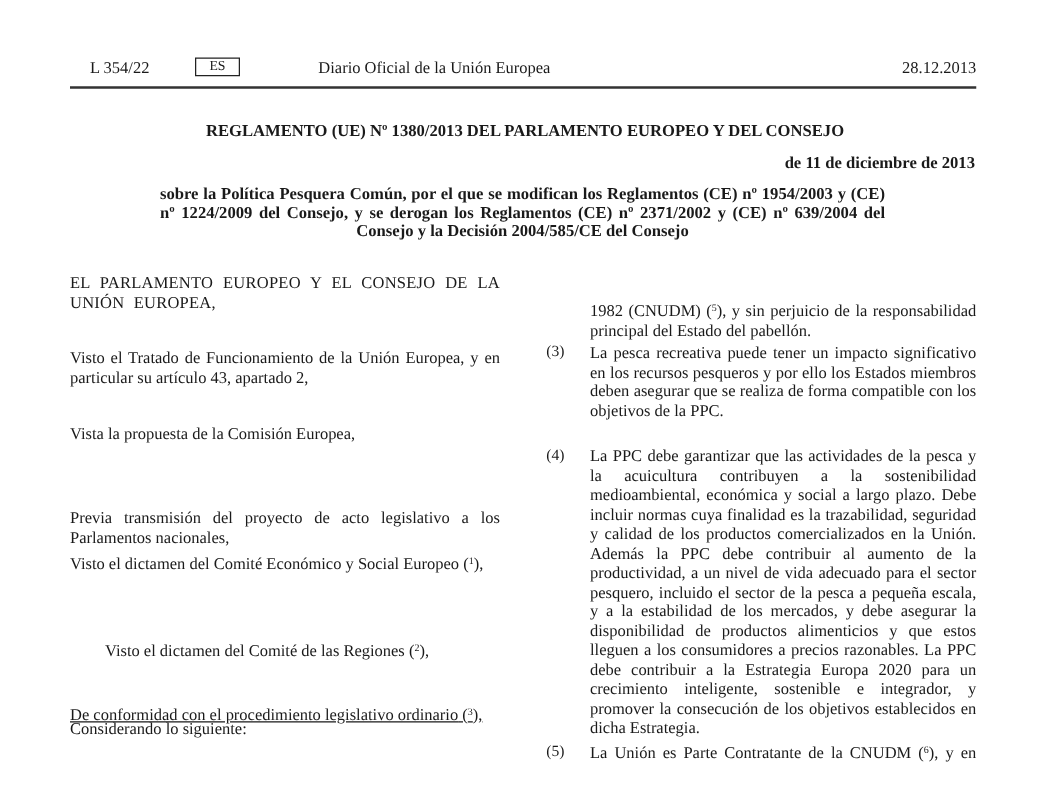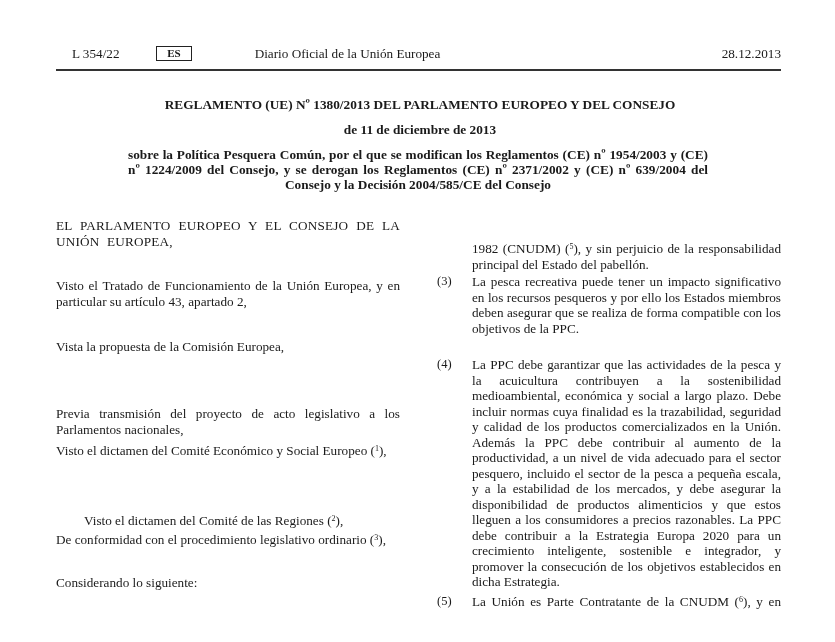--- a/index.html
+++ b/index.html
@@ -4,28 +4,28 @@
 <style>
   html, body { margin: 0; padding: 0; background: #ffffff; }
   body {
     width: 835px; height: 642px; overflow: hidden; position: relative;
     font-family: "Liberation Serif", "DejaVu Serif", serif;
     color: #1a1a1a;
   }
   .abs { position: absolute; }
   .hdr { top: 46px; font-size: 13.2px; line-height: 16px; }
   #hdr-left { left: 72px; }
-  #hdr-lang { left: 156px; top: 46px; width: 34px; height: 13px; border: 1.3px solid #222; font-size: 11px; line-height: 13px; text-align: center; font-weight: bold; }
+  #hdr-lang { left: 156px; top: 46px; width: 34px; height: 13px; border: 1.3px solid #222; font-size: 11px; line-height: 13px; text-align: center; }
   #hdr-center { left: 0; width: 695px; text-align: center; }
   #hdr-right { right: 54px; }
   #hdr-rule { left: 56px; top: 69px; width: 725px; height: 1.6px; background: #333; }
 
   .title { left: 60px; width: 720px; text-align: center; font-weight: bold; font-size: 13.3px; line-height: 15px; }
   #title1 { top: 97px; }
-  #title2 { top: 122px; }
+  #title2 { top: 122px; text-align: right; }
   #title3 { top: 147px; left: 128px; width: 580px; text-align: justify; text-align-last: center; }
 
   .col-left { left: 56px; width: 344px; font-size: 13.2px; line-height: 15.5px; text-align: justify; }
   .caps { letter-spacing: 0.2px; word-spacing: 4px; }
 
   .rec-num { left: 437px; font-size: 12.5px; line-height: 15.5px; }
   .rec-text { left: 472px; width: 309px; font-size: 13.2px; line-height: 15.5px; text-align: justify; }
   sup { font-size: 8px; vertical-align: 4px; line-height: 0; }
 </style>
 </head>
@@ -40,21 +40,21 @@
 <div class="abs title" id="title1">REGLAMENTO (UE) Nº 1380/2013 DEL PARLAMENTO EUROPEO Y DEL CONSEJO</div>
 <div class="abs title" id="title2">de 11 de diciembre de 2013</div>
 <div class="abs title" id="title3">sobre la Política Pesquera Común, por el que se modifican los Reglamentos (CE) nº 1954/2003 y (CE) nº 1224/2009 del Consejo, y se derogan los Reglamentos (CE) nº 2371/2002 y (CE) nº 639/2004 del Consejo y la Decisión 2004/585/CE del Consejo</div>
 
 <div class="abs col-left caps" style="top:218px;">EL PARLAMENTO EUROPEO Y EL CONSEJO DE LA UNIÓN EUROPEA,</div>
 <div class="abs col-left" style="top:278px;">Visto el Tratado de Funcionamiento de la Unión Europea, y en particular su artículo 43, apartado 2,</div>
 <div class="abs col-left" style="top:339px;">Vista la propuesta de la Comisión Europea,</div>
 <div class="abs col-left" style="top:394px;margin-top:12px;">Previa transmisión del proyecto de acto legislativo a los Parlamentos nacionales,</div>
 <div class="abs col-left" style="top:443px;"><span>Visto el dictamen del Comité Económico y Social Europeo</span> (<sup>1</sup><span>),</span></div>
 <div class="abs col-left" style="top:513px;margin-left:28px;"><span>Visto el dictamen del Comité de las Regiones</span> (<sup>2</sup><span>),</span></div>
-<div class="abs col-left" style="top:532px;"><span>De conformidad con el procedimiento legislativo ordinario</span> (<sup>3</sup><span>),</span></div>
+<div class="abs col-left" style="top:564px;text-decoration:underline;"><span>De conformidad con el procedimiento legislativo ordinario</span> (<sup>3</sup><span>),</span></div>
 <div class="abs col-left" style="top:575px;">Considerando lo siguiente:</div>
 
 <div class="abs rec-text" style="top:218px;margin-top:23px;"><span>1982 (CNUDM) (</span><sup>5</sup><span>), y sin perjuicio de la responsabilidad principal del Estado del pabellón.</span></div>
 
 <div class="abs rec-num" style="top:274px;">(3)</div>
 <div class="abs rec-text" style="top:274px;">La pesca recreativa puede tener un impacto significativo en los recursos pesqueros y por ello los Estados miembros deben asegurar que se realiza de forma compatible con los objetivos de la PPC.</div>
 
 <div class="abs rec-num" style="top:357px;">(4)</div>
 <div class="abs rec-text" style="top:357px;">La PPC debe garantizar que las actividades de la pesca y la acuicultura contribuyen a la sostenibilidad medioambiental, económica y social a largo plazo. Debe incluir normas cuya finalidad es la trazabilidad, seguridad y calidad de los productos comercializados en la Unión. Además la PPC debe contribuir al aumento de la productividad, a un nivel de vida adecuado para el sector pesquero, incluido el sector de la pesca a pequeña escala, y a la estabilidad de los mercados, y debe asegurar la disponibilidad de productos alimenticios y que estos lleguen a los consumidores a precios razonables. La PPC debe contribuir a la Estrategia Europa 2020 para un crecimiento inteligente, sostenible e integrador, y promover la consecución de los objetivos establecidos en dicha Estrategia.</div>
 

